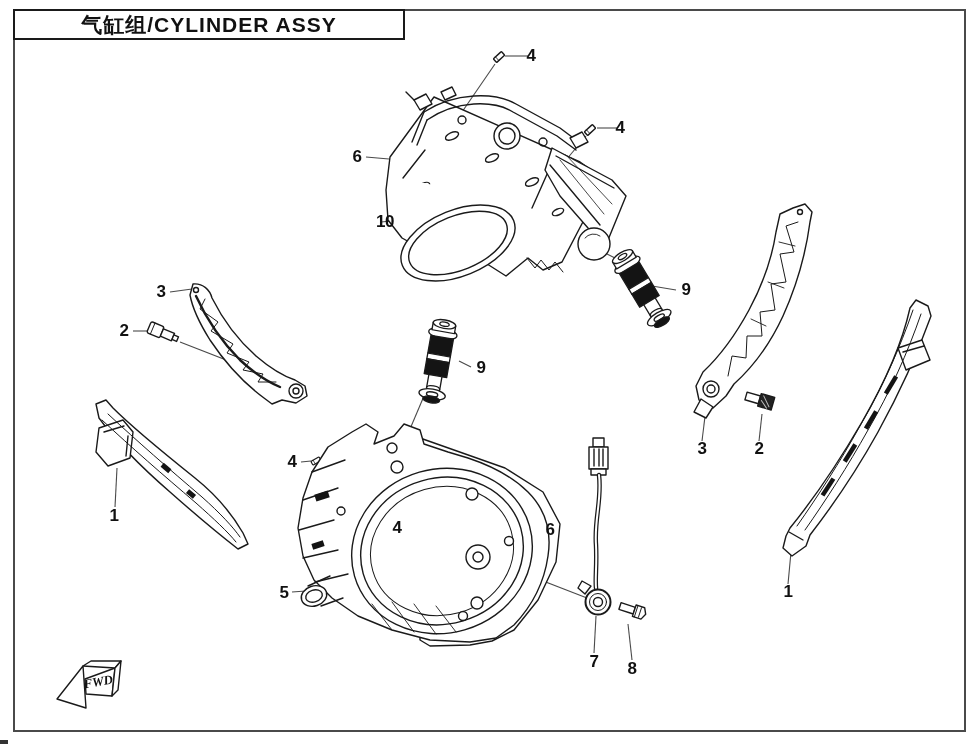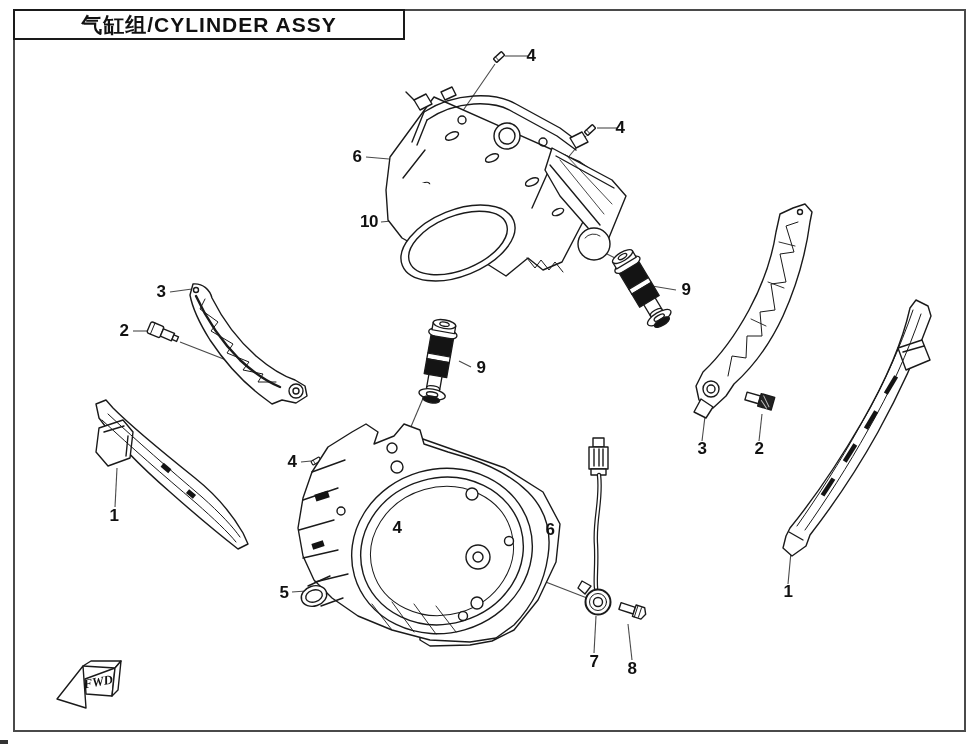--- a/index.html
+++ b/index.html
@@ -298,21 +298,21 @@
         <text x="99" y="686" transform="rotate(-10 99 686)" text-anchor="middle" font-family="Liberation Serif, serif" font-style="italic" font-weight="700" font-size="13" fill="#111" stroke="none">FWD</text>
       </g>
 
     </g>
   </svg>
 
   <div class="callouts" id="callout-layer">
       <span class="callout" style="left: 531px; top: 56px;">4</span>
       <span class="callout" style="left: 620px; top: 128px;">4</span>
       <span class="callout" style="left: 357px; top: 157px;">6</span>
-      <span class="callout" style="left: 369px; top: 222px;">10</span>
+      <span class="callout" style="left: 385px; top: 222px;">10</span>
       <span class="callout" style="left: 686px; top: 290px;">9</span>
       <span class="callout" style="left: 161px; top: 292px;">3</span>
       <span class="callout" style="left: 124px; top: 331px;">2</span>
       <span class="callout" style="left: 481px; top: 368px;">9</span>
       <span class="callout" style="left: 292px; top: 462px;">4</span>
       <span class="callout" style="left: 114px; top: 516px;">1</span>
       <span class="callout" style="left: 397px; top: 528px;">4</span>
       <span class="callout" style="left: 550px; top: 530px;">6</span>
       <span class="callout" style="left: 284px; top: 593px;">5</span>
       <span class="callout" style="left: 702px; top: 449px;">3</span>

